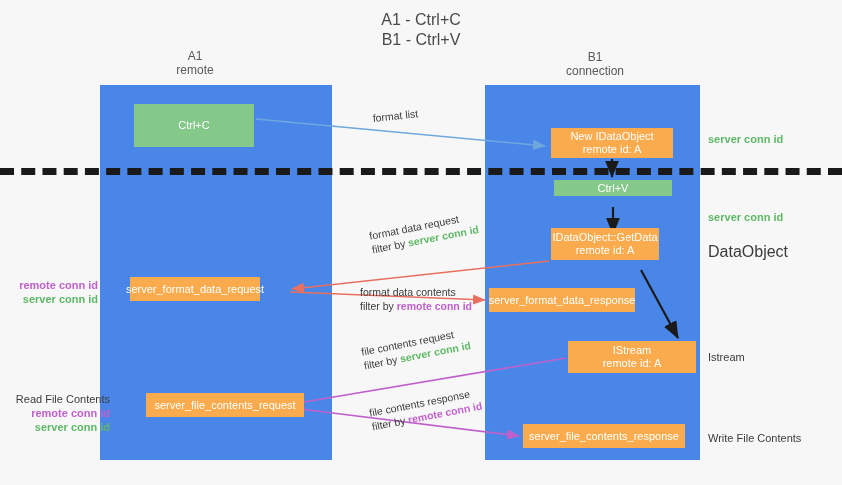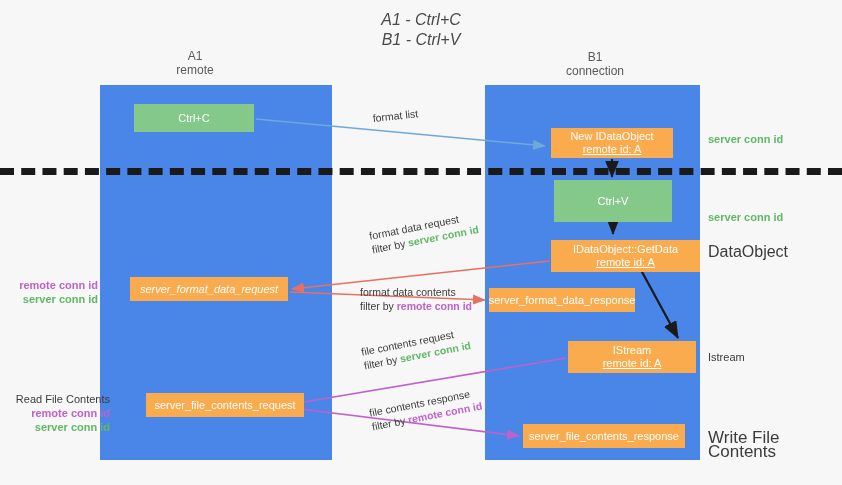--- a/index.html
+++ b/index.html
@@ -21,21 +21,20 @@
   }
   .abs { position: absolute; }
 
   
   #title {
     left: 0; right: 0; top: 10px;
     text-align: center;
     font-size: 16px;
     line-height: 20px;
     color: #4a4a4a;
-    font-style: italic;
   }
 
   
   .col-header {
     text-align: center;
     font-size: 12px;
     line-height: 14px;
     color: #5a5a5a;
   }
   #hdr-a1 { left: 130px; top: 49px; width: 130px; }
@@ -60,46 +59,46 @@
     align-items: center;
     justify-content: center;
     text-align: center;
     color: #ffffff;
     font-size: 11px;
     line-height: 13px;
     padding: 2px 6px;
   }
   .box.green { background: #85c98a; }
   .box.orange { background: #f9ab4e; }
-  .box .l2 { display: block; text-decoration: underline; }
-
-  #box-ctrlc   { left: 134px; top: 104px; width: 120px; height: 28px; }
+  .box .l2 { display: block; }
+
+  #box-ctrlc   { left: 134px; top: 104px; width: 120px; height: 43px; }
   #box-idataobject { left: 551px; top: 128px; width: 122px; height: 30px; }
-  #box-ctrlv   { left: 554px; top: 180px; width: 118px; height: 42px; }
-  #box-getdata { left: 551px; top: 240px; width: 149px; height: 32px; }
-  #box-fmt-req { left: 130px; top: 277px; width: 158px; height: 24px; font-style: italic; }
+  #box-ctrlv   { left: 554px; top: 180px; width: 118px; height: 16px; }
+  #box-getdata { left: 551px; top: 228px; width: 108px; height: 32px; }
+  #box-fmt-req { left: 130px; top: 277px; width: 130px; height: 24px; }
   #box-fmt-res { left: 489px; top: 288px; width: 146px; height: 24px; }
   #box-istream { left: 568px; top: 341px; width: 128px; height: 32px; }
   #box-file-req{ left: 146px; top: 393px; width: 158px; height: 24px; }
   #box-file-res{ left: 523px; top: 424px; width: 162px; height: 24px; }
 
   
   .side-label {
     font-size: 11px;
     line-height: 14px;
   }
   .green-txt  { color: #5fb865; font-weight: bold; }
   .purple-txt { color: #c061cb; font-weight: bold; }
   .plain-txt  { color: #3c3c3c; }
 
   #lbl-server-1 { left: 708px; top: 132px; }
   #lbl-server-2 { left: 708px; top: 210px; }
   #lbl-dataobject { left: 708px; top: 245px; font-size: 16px; }
   #lbl-istream  { left: 708px; top: 350px; font-size: 11px; }
-  #lbl-writefc  { left: 708px; top: 431px; font-size: 17px; }
+  #lbl-writefc  { left: 708px; top: 431px; font-size: 11px; }
 
   #lbl-left-1 { left: 8px; top: 278px; width: 90px; text-align: right; }
   #lbl-left-2 { left: 8px; top: 392px; width: 102px; text-align: right; }
   #lbl-left-2 .rfc { color: #3c3c3c; display: block; font-weight: normal; }
   .stack-line { display: block; }
 
   
   .arrow-cap {
     font-size: 10.5px;
     line-height: 14px;

